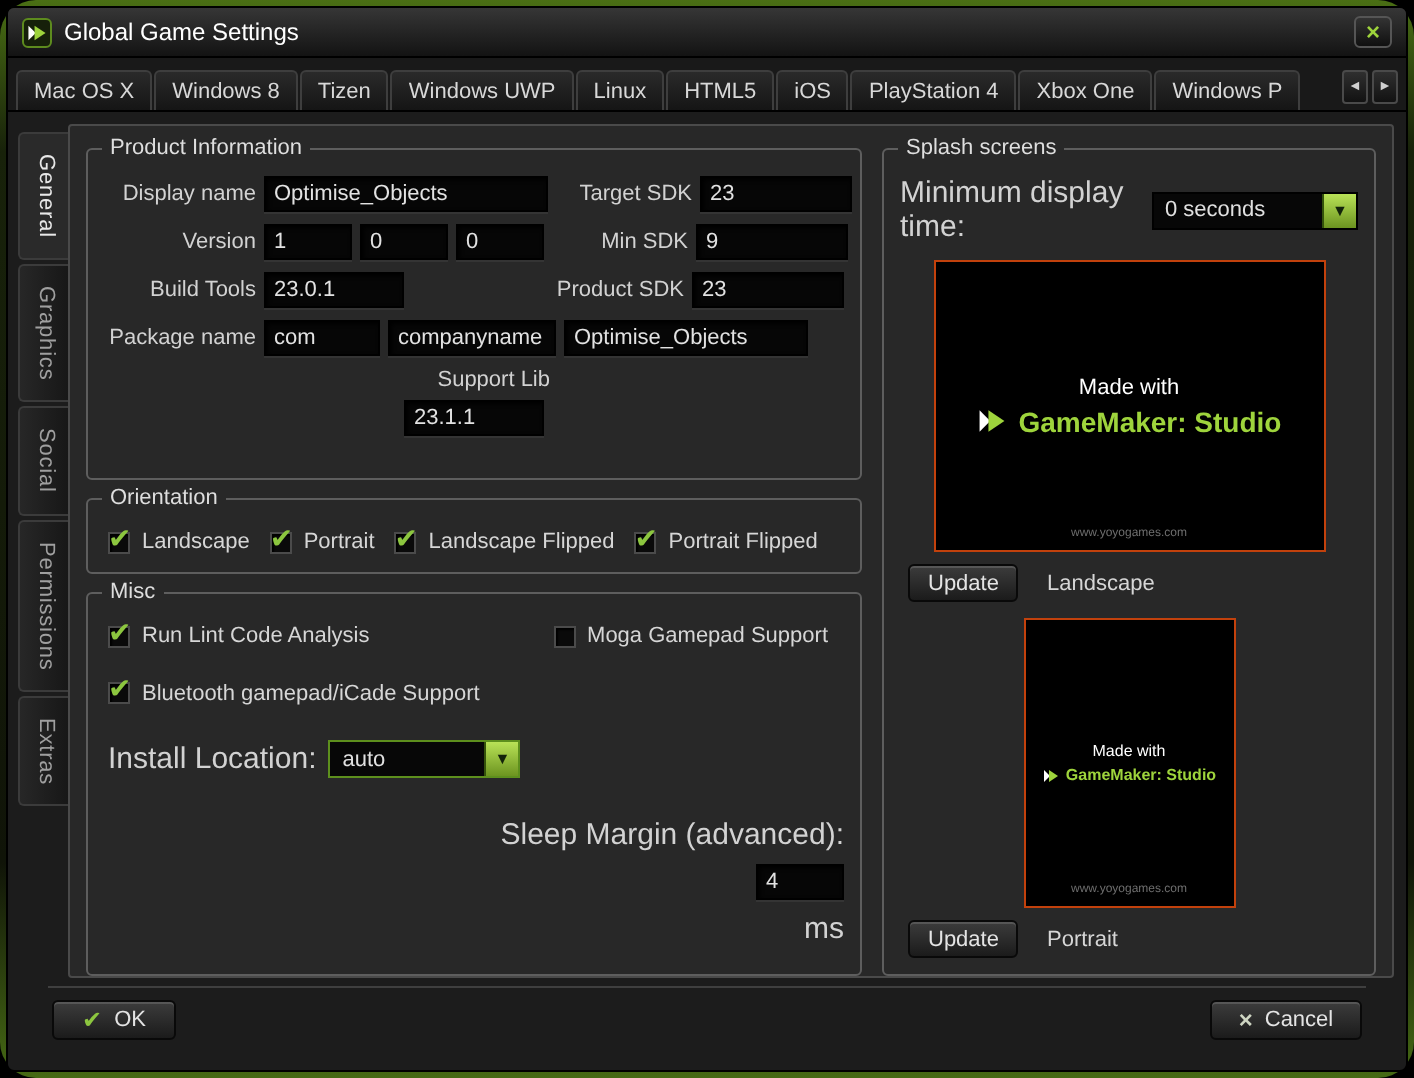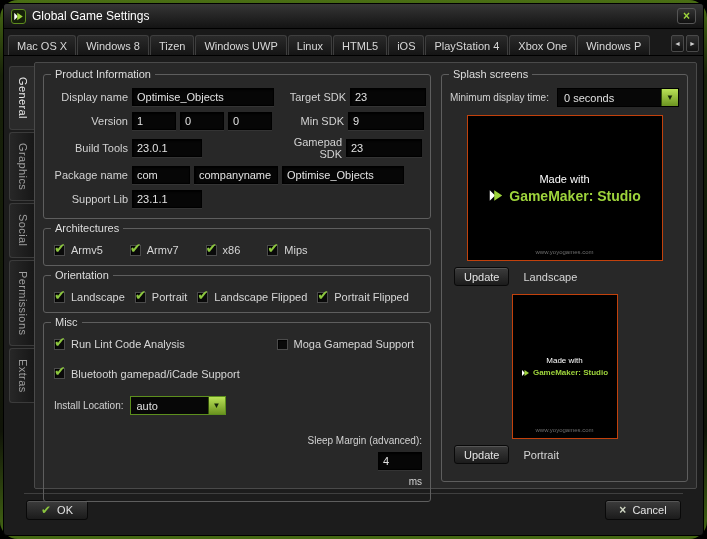--- a/index.html
+++ b/index.html
@@ -46,21 +46,21 @@
   .col-left{flex:none;width:388px;display:flex;flex-direction:column;}
   .col-right{flex:1;display:flex;flex-direction:column;min-width:0;}
 
   
   .group{position:relative;border:1px solid #5e5e5e;border-radius:3px;padding:13px 8px 8px;margin-bottom:9px;}
   .group-title{position:absolute;top:-7px;left:7px;background:#282828;padding:0 4px;font-size:11px;color:#dedede;}
   .group.fill{flex:1;margin-bottom:0;}
 
   
   .row{display:flex;align-items:center;gap:4px;margin-bottom:6px;}
-  .row:last-child{margin-bottom:2px;}
+  .row:last-child{margin-bottom:13px;flex-direction:column;}
   .lbl{font-size:11px;color:#d2d2d2;text-align:right;flex:none;}
   .lbl-l{width:76px;} .lbl-r{width:68px;}
   .pair-r{margin-left:auto;display:flex;align-items:center;gap:4px;}
   .inp{background:#060606;border:1px solid #000;box-shadow:inset 1px 1px 2px #000,0 1px 0 rgba(255,255,255,.06);
     color:#e2e2e2;font-size:11px;padding:1px 4px;height:18px;font-family:"Liberation Sans",sans-serif;}
   .w-display{width:142px}.w-ver{width:44px}.w-bt{width:70px}
   .w-pkg1{width:58px}.w-pkg2{width:84px}.w-pkg3{width:122px}
   .w-sdk{width:76px}.w-sleep{width:44px}
 
   .check{display:inline-flex;align-items:center;gap:6px;font-size:11px;color:#d6d6d6;cursor:pointer;}
@@ -78,21 +78,21 @@
   .check-row{display:flex;align-items:center;padding:2px 0 1px 2px;}
   .arch-row{gap:27px;}
   .orient-row{gap:10px;}
 
   
   .misc-rowA{display:flex;align-items:center;margin:2px 0 0 2px;}
   .misc-rowA .moga{margin-left:auto;margin-right:8px;}
   .misc-rowB{margin:15px 0 0 2px;}
   .misc-rowC{display:flex;align-items:center;gap:6px;margin:13px 0 0 2px;}
   .misc-rowD{display:flex;align-items:flex-end;gap:6px;margin:20px 0 6px 2px;flex-direction:column;}
-  .misc-lbl{font-size:10px;color:#d2d2d2;}
+  .misc-lbl{font-size:15px;color:#d2d2d2;}
 
   
   .splash-top{display:flex;align-items:center;justify-content:space-between;margin-bottom:4px;}
   .preview{background:#000;border:1px solid #c2410c;margin:8px auto 0;position:relative;
     display:flex;flex-direction:column;align-items:center;justify-content:center;gap:3px;}
   .prev-landscape{width:196px;height:146px;}
   .prev-portrait{width:106px;height:145px;}
   .made-with{color:#fff;font-size:11px;}
   .brand-row{display:flex;align-items:center;gap:5px;color:#9ed43c;font-weight:bold;font-size:14px;}
   .prev-portrait .made-with{font-size:8px;}
@@ -185,59 +185,38 @@
               <span class="pair-r">
                 <span class="lbl lbl-r">Min SDK</span>
                 <input class="inp w-sdk" value="9" style="">
               </span>
             </div>
 
             <div class="row">
               <span class="lbl lbl-l">Build Tools</span>
               <input class="inp w-bt" value="23.0.1" style="">
               <span class="pair-r">
-                <span class="lbl lbl-r">Gamepad SDK</span>
+                <span class="lbl lbl-r">Product SDK</span>
                 <input class="inp w-sdk" value="23" style="">
               </span>
             </div>
 
             <div class="row">
               <span class="lbl lbl-l">Package name</span>
               <input class="inp w-pkg1" value="com" style="">
               <input class="inp w-pkg2" value="companyname" style="">
               <input class="inp w-pkg3" value="Optimise_Objects" style="">
             </div>
 
             <div class="row">
               <span class="lbl lbl-l">Support Lib</span>
               <input class="inp w-bt" value="23.1.1" style="">
             </div>
           </div>
 
-          <div class="group">
-            <span class="group-title">Architectures</span>
-            <div class="check-row arch-row">
-              <label class="check">
-                <span class="box checked"></span>
-                <span>Armv5</span>
-              </label>
-              <label class="check">
-                <span class="box checked"></span>
-                <span>Armv7</span>
-              </label>
-              <label class="check">
-                <span class="box checked"></span>
-                <span>x86</span>
-              </label>
-              <label class="check">
-                <span class="box checked"></span>
-                <span>Mips</span>
-              </label>
-            </div>
-          </div>
 
           <div class="group">
             <span class="group-title">Orientation</span>
             <div class="check-row orient-row">
               <label class="check">
                 <span class="box checked"></span>
                 <span>Landscape</span>
               </label>
               <label class="check">
                 <span class="box checked"></span>

